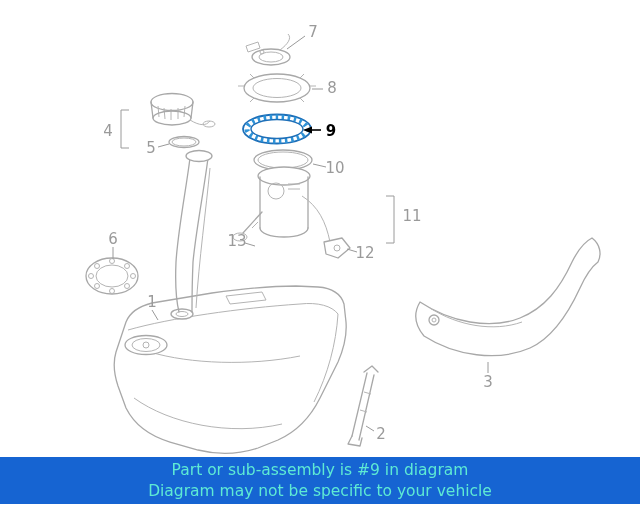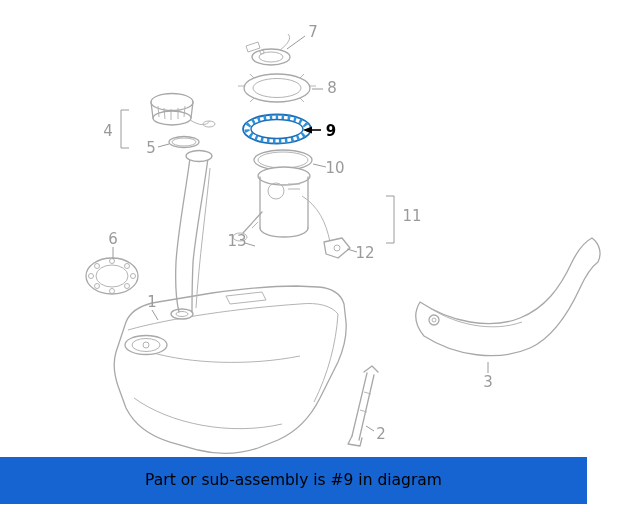--- a/index.html
+++ b/index.html
@@ -5,22 +5,22 @@
   html,body{margin:0;padding:0;background:#fff;}
   .stage{position:relative;width:640px;height:512px;background:#fff;overflow:hidden;
          font-family:"DejaVu Sans", sans-serif;}
   svg{display:block;}
   .ln{stroke:#a8a8a8;stroke-width:1.3;fill:none;stroke-linecap:round;stroke-linejoin:round;}
   .lnf{stroke:#a8a8a8;stroke-width:1.3;fill:#ffffff;stroke-linejoin:round;}
   .thin{stroke:#b4b4b4;stroke-width:1;fill:none;}
   .leader{stroke:#9a9a9a;stroke-width:1;fill:none;}
   .num{font-family:"DejaVu Sans",sans-serif;font-size:15px;fill:#9a9a9a;}
   .num-hl{font-family:"DejaVu Sans",sans-serif;font-size:15px;font-weight:bold;fill:#000000;}
-  .banner{position:absolute;left:0;top:457px;width:587px;height:47px;background:#1664d2;
-          color:#000000;display:flex;flex-direction:column;justify-content:center;
+  .banner{position:absolute;left:0;top:457px;width:640px;height:47px;background:#1664d2;
+          color:#5eead4;display:flex;flex-direction:column;justify-content:center;
           text-align:center;font-size:15.5px;line-height:21px;}
 </style>
 </head>
 <body>
 
 <div class="stage">
 
   <svg width="640" height="457" viewBox="0 0 640 457">
 
     <g>
@@ -171,15 +171,16 @@
     <text class="num" x="332" y="93" text-anchor="middle">8</text>
     <text class="num-hl" x="331" y="136" text-anchor="middle">9</text>
     <text class="num" x="335" y="173" text-anchor="middle">10</text>
     <text class="num" x="412" y="221" text-anchor="middle">11</text>
     <text class="num" x="365" y="258" text-anchor="middle">12</text>
     <text class="num" x="237" y="246" text-anchor="middle">13</text>
   </svg>
 
   <div class="banner">
     <div>Part or sub-assembly is #9 in diagram</div>
+    <div>Diagram may not be specific to your vehicle</div>
   </div>
 
 </div>
 
 </body></html>

